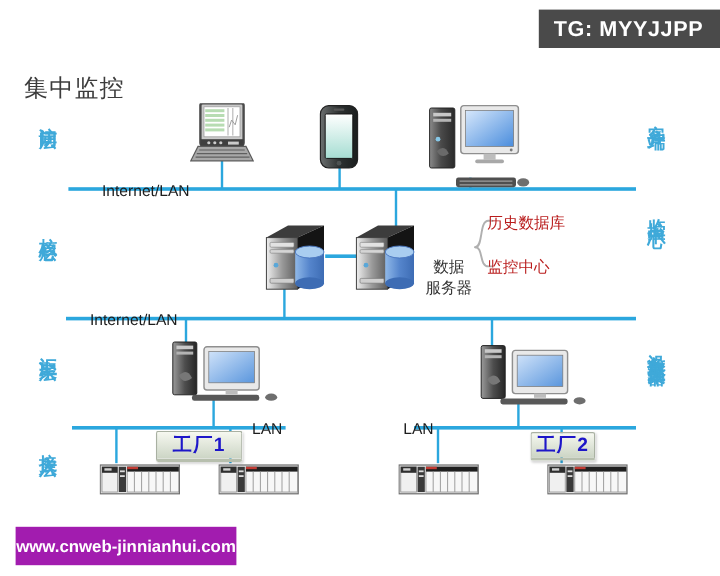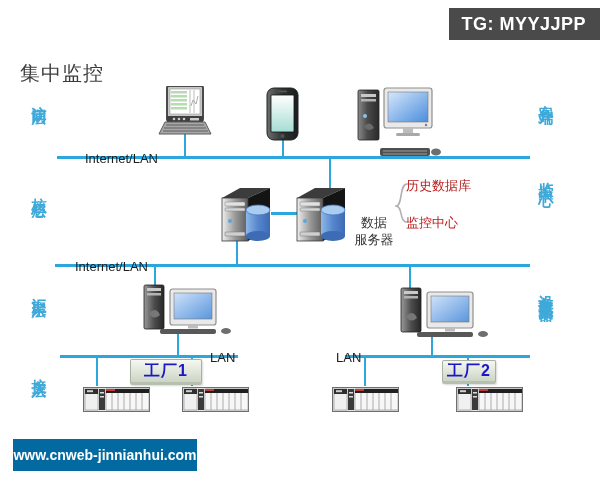--- a/index.html
+++ b/index.html
@@ -15,21 +15,21 @@
 
   
   .tg-badge {
     position: absolute; top: 8px; right: 0; height: 32px;
     background: #4a4a4a; color: #ffffff;
     font-size: 18px; font-weight: bold; letter-spacing: 0.5px;
     display: flex; align-items: center; padding: 0 14px 0 12px;
   }
   .site-bar {
     position: absolute; left: 13px; top: 439px; width: 184px; height: 32px;
-    background: #0369a1; color: #ffffff;
+    background: #a21caf; color: #ffffff;
     font-size: 14px; font-weight: bold;
     display: flex; align-items: center; justify-content: center;
   }
 
   .page-title {
     position: absolute; left: 20px; top: 60px;
     font-size: 20px; font-weight: normal; color: #3c3c3c; letter-spacing: 1px;
   }
 
   

